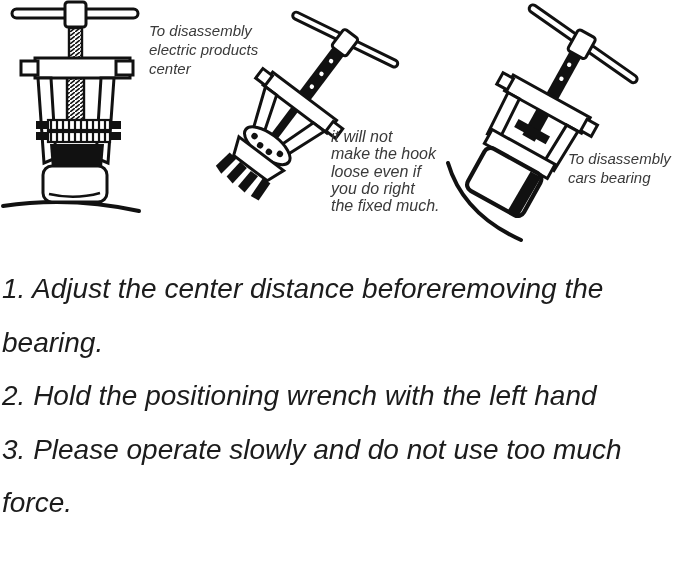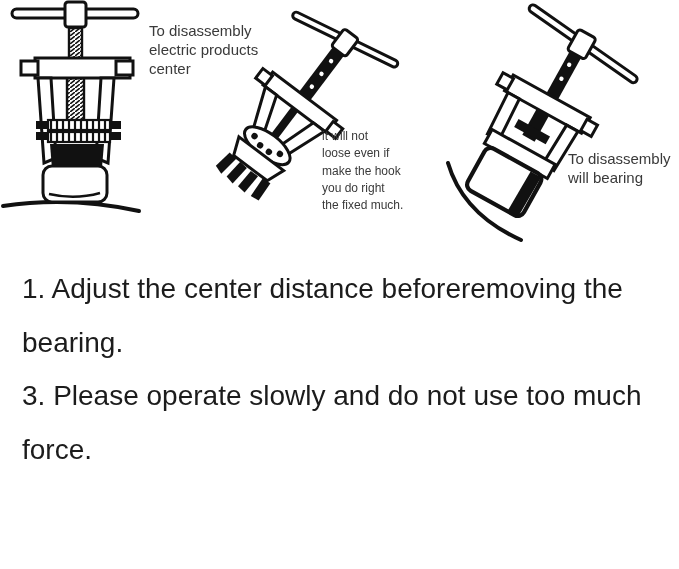--- a/index.html
+++ b/index.html
@@ -1,35 +1,35 @@
 <!DOCTYPE html>
 <html><head>
 <meta charset="utf-8">
 <style>
   html,body{margin:0;padding:0;background:#fff;}
   .canvas{
     position:relative;width:679px;height:569px;background:#ffffff;
-    font-family:"Liberation Sans",sans-serif;overflow:hidden;
+    font-family:"Liberation Sans",sans-serif;overflow:hidden;font-style:italic;
   }
   svg.fig{position:absolute;z-index:1;}
   #fig1{left:0;top:0;}
   #fig2{left:198px;top:0;}
   #fig3{left:433px;top:2px;}
   .ln{fill:#ffffff;stroke:#111111;stroke-width:3;}
   .ln2{fill:#ffffff;stroke:#111111;stroke-width:4.2;}
   .gnd{fill:none;stroke:#111111;stroke-width:4;stroke-linecap:round;}
   .ann{position:absolute;z-index:2;color:#3a3a3a;white-space:nowrap;}
   #ann1{left:149px;top:21px;font-size:15px;line-height:19px;}
-  #ann2{left:322px;top:128px;font-size:12px;line-height:17.3px;}
+  #ann2{left:331px;top:128px;font-size:16px;line-height:17.3px;}
   #ann3{left:568px;top:149px;font-size:15px;line-height:19px;}
   .instructions{
     position:absolute;left:0;top:262px;width:679px;z-index:2;
     font-size:28px;line-height:53.5px;color:#1c1c1c;
   }
-  .iline{padding-left:2px;white-space:nowrap;margin-left:20px;}
+  .iline{padding-left:2px;white-space:nowrap;}
   .iline.cont{}
 </style>
 </head>
 <body>
 
 <div class="canvas">
 
   <svg id="fig1" class="fig" width="150" height="245" viewBox="0 0 150 245">
     <defs>
       <pattern id="thr" width="5" height="4" patternUnits="userSpaceOnUse">
@@ -151,31 +151,32 @@
   </svg>
 
   <div id="ann1" class="ann">
     <div>To disassembly</div>
     <div>electric products</div>
     <div>center</div>
   </div>
 
   <div id="ann2" class="ann">
     <div>it will not</div>
+    <div>make the hook</div>
     <div>loose even if</div>
-    <div>make the hook</div>
     <div>you do right</div>
     <div>the fixed much.</div>
   </div>
 
   <div id="ann3" class="ann">
     <div>To disassembly</div>
-    <div>will bearing</div>
+    <div>cars bearing</div>
   </div>
 
   <div class="instructions">
     <div class="iline">1. Adjust the center distance beforeremoving the</div>
     <div class="iline cont">bearing.</div>
+    <div class="iline">2. Hold the positioning wrench with the left hand</div>
     <div class="iline">3. Please operate slowly and do not use too much</div>
     <div class="iline cont">force.</div>
   </div>
 
 </div>
 
 </body></html>

